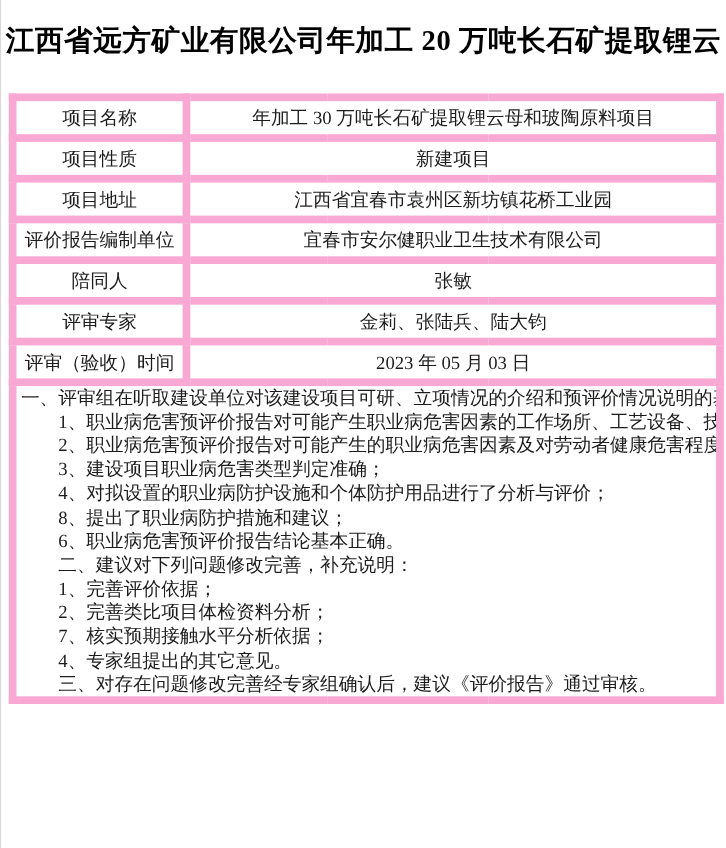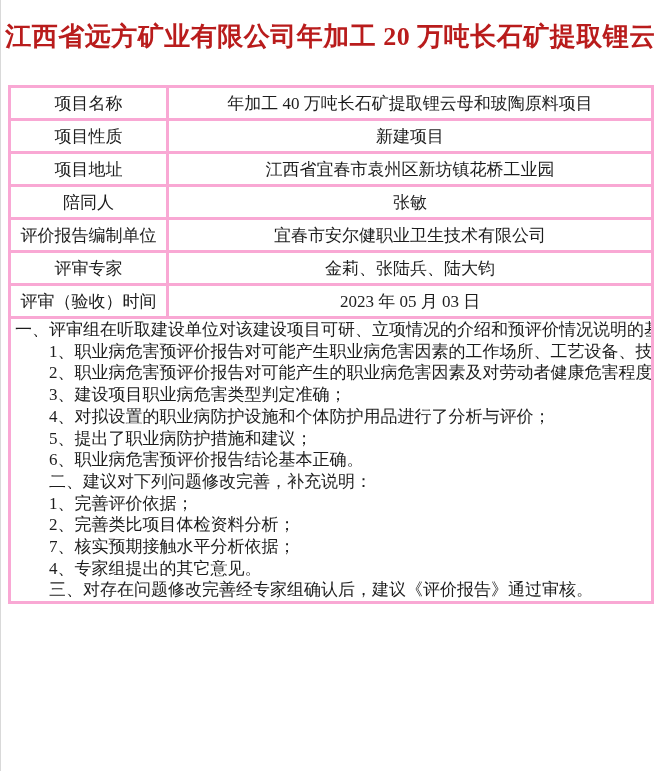--- a/index.html
+++ b/index.html
@@ -19,33 +19,33 @@
     overflow: hidden;
   }
   .doc-title {
     margin: 0;
     padding-top: 16px;
     font-size: 26px;
     font-weight: bold;
     line-height: 42px;
     text-align: center;
     letter-spacing: 0.5px;
-    color: #b91c1c;
+    color: #000000;
   }
   .doc-title span { display: block; white-space: nowrap; }
 
   table.info {
     margin: 27px 0 0 7px;
     width: 643px;
     border-collapse: collapse;
     table-layout: fixed;
     border: 2px solid #222222;
   }
   table.info td {
-    border: 3px solid #f9a8d4;
+    border: 7px solid #f9a8d4;
     height: 30px;
     padding: 0 4px;
     font-size: 17px;
     text-align: center;
     vertical-align: middle;
     overflow: hidden;
     white-space: nowrap;
   }
   td.opinion-cell {
     height: 346px;
@@ -75,54 +75,54 @@
   <table class="info">
     <colgroup>
       <col style="width:158px">
       <col style="width:128px">
       <col style="width:146px">
       <col style="width:211px">
     </colgroup>
     <tbody>
       <tr>
         <td>项目名称</td>
-        <td colspan="3">年加工 40 万吨长石矿提取锂云母和玻陶原料项目</td>
+        <td colspan="3">年加工 30 万吨长石矿提取锂云母和玻陶原料项目</td>
       </tr>
       <tr>
         <td>项目性质</td>
         <td colspan="3">新建项目</td>
       </tr>
       <tr>
         <td>项目地址</td>
         <td colspan="3">江西省宜春市袁州区新坊镇花桥工业园</td>
       </tr>
       <tr>
+        <td>评价报告编制单位</td>
+        <td colspan="3">宜春市安尔健职业卫生技术有限公司</td>
+      </tr>
+      <tr>
         <td>陪同人</td>
         <td colspan="3">张敏</td>
-      </tr>
-      <tr>
-        <td>评价报告编制单位</td>
-        <td colspan="3">宜春市安尔健职业卫生技术有限公司</td>
       </tr>
       <tr>
         <td>评审专家</td>
         <td colspan="3">金莉、张陆兵、陆大钧</td>
       </tr>
       <tr>
         <td>评审（验收）时间</td>
         <td colspan="3">2023 年 05 月 03 日</td>
       </tr>
       <tr>
         <td colspan="4" class="opinion-cell">
           <p>一、评审组在听取建设单位对该建设项目可研、立项情况的介绍和预评价情况说明的基础上，查阅了有关资料，评审了《评价报告》，经过认真讨论，形成以下意见：</p>
           <p class="indent">1、职业病危害预评价报告对可能产生职业病危害因素的工作场所、工艺设备、技术材料等进行了描述；</p>
           <p class="indent">2、职业病危害预评价报告对可能产生的职业病危害因素及对劳动者健康危害程度进行了分析和评价；</p>
           <p class="indent">3、建设项目职业病危害类型判定准确；</p>
           <p class="indent">4、对拟设置的职业病防护设施和个体防护用品进行了分析与评价；</p>
-          <p class="indent">5、提出了职业病防护措施和建议；</p>
+          <p class="indent">8、提出了职业病防护措施和建议；</p>
           <p class="indent">6、职业病危害预评价报告结论基本正确。</p>
           <p class="indent">二、建议对下列问题修改完善，补充说明：</p>
           <p class="indent">1、完善评价依据；</p>
           <p class="indent">2、完善类比项目体检资料分析；</p>
           <p class="indent">7、核实预期接触水平分析依据；</p>
           <p class="indent">4、专家组提出的其它意见。</p>
           <p class="indent">三、对存在问题修改完善经专家组确认后，建议《评价报告》通过审核。</p>
         </td>
       </tr>
     </tbody>

